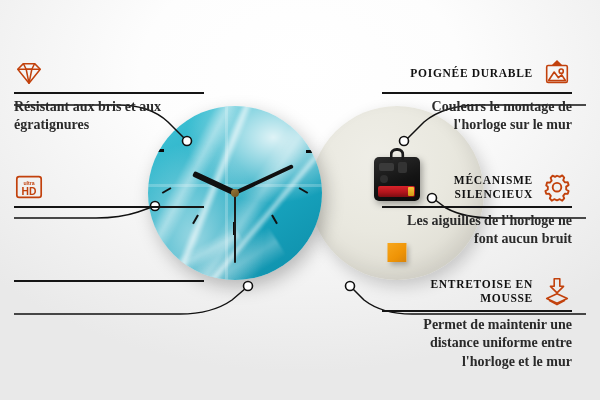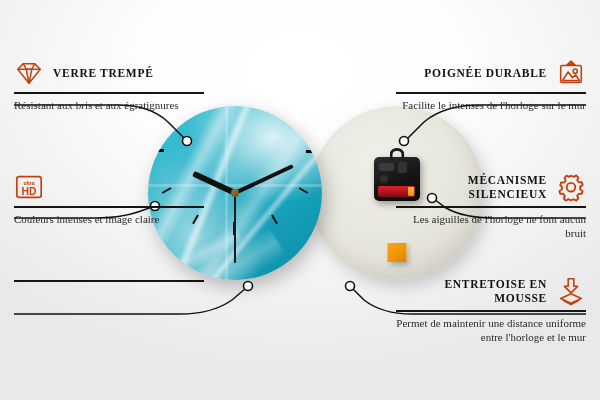--- a/index.html
+++ b/index.html
@@ -77,29 +77,29 @@
   .hand { position:absolute; left:50%; top:50%; transform-origin:50% 100%; background:#101010; border-radius:2px; }
   .hand-h { width:6px; height:46px; margin-left:-3px; margin-top:-46px; }
   .hand-m { width:4px; height:64px; margin-left:-2px; margin-top:-64px; }
   .hand-s { width:2px; height:70px; margin-left:-1px; margin-top:-70px; background:#1a1a1a; }
   .cap { position:absolute; left:50%; top:50%; width:8px; height:8px; margin:-4px 0 0 -4px;
          border-radius:50%; background:linear-gradient(145deg,#9a7a3c,#6a5020); }
 
   
   .callout { position:absolute; width:190px; }
   .callout.left  { text-align:left;  left:14px; }
-  .callout.right { text-align:right; right:14px; }
+  .callout.right { text-align:right; right:28px; }
   .co-head { display:flex; align-items:center; gap:9px; }
   .callout.right .co-head { flex-direction:row-reverse; }
   .co-title {
     font-size:11.5px; font-weight:bold; letter-spacing:.7px; line-height:1.25;
     color:#111; text-transform:uppercase;
   }
   .co-rule { height:1.6px; background:#151515; margin:4px 0 4px; width:100%; }
-  .co-sub { font-size:11px; line-height:1.35; color:#2a2a2a; }
+  .co-sub { font-size:14px; line-height:1.35; color:#2a2a2a;font-weight:bold; }
   .ico { width:30px; height:30px; flex:0 0 30px; color:#c2410c; }
   .ico svg { display:block; width:30px; height:30px; }
 
   svg.links { position:absolute; inset:0; width:600px; height:400px; pointer-events:none; }
   svg.links path { fill:none; stroke:#111; stroke-width:1.5; }
   svg.links circle { fill:#fff; stroke:#111; stroke-width:1.6; }
 </style>
 </head>
 <body>
 
@@ -187,38 +187,36 @@
         <svg viewBox="0 0 32 32">
             <g fill="none" stroke="currentColor" stroke-width="1.6" stroke-linejoin="round">
           <path d="M4 12 L10 6 H22 L28 12 L16 27 Z"></path>
           <path d="M4 12 H28"></path>
               <path d="M10 6 L13 12 L16 27"></path>
               <path d="M22 6 L19 12 L16 27"></path>
           <path d="M13 12 H19"></path>
             </g>
           </svg>
       </span>
-      <span class="co-title">VERRE TREMPÉ</span>
     </div>
     <div class="co-rule"></div>
     <div class="co-sub">Résistant aux bris et aux égratignures</div>
   </div>
 
   <div class="callout left" style="top:172px">
     <div class="co-head">
       <span class="ico">
         <svg viewBox="0 0 32 32">
           <rect x="3" y="5" width="26" height="22" rx="2.5" fill="none" stroke="currentColor" stroke-width="1.8"></rect>
           <text x="16" y="14" font-family="Liberation Sans, sans-serif" font-size="5.5" font-weight="bold" text-anchor="middle" fill="currentColor">ultra</text>
           <text x="16" y="24" font-family="Liberation Sans, sans-serif" font-size="11" font-weight="bold" text-anchor="middle" fill="currentColor">HD</text>
         </svg>
       </span>
     </div>
     <div class="co-rule"></div>
-    <div class="co-sub">Couleurs intenses et image claire</div>
   </div>
 
   <div class="callout left" style="top:276px">
     <div class="co-rule"></div>
   </div>
 
   <div class="callout right" style="top:58px">
     <div class="co-head">
       <span class="ico">
         <svg viewBox="0 0 32 32">
@@ -226,21 +224,21 @@
           <path d="M16 2 L10 8 H22 Z" fill="currentColor" stroke="none"></path>
           <rect x="5" y="8" width="22" height="18" rx="1.5"></rect>
           <circle cx="20.5" cy="14" r="2.2"></circle>
           <path d="M7 24 L13 15 L17.5 21 L21 18 L25 24 Z"></path>
         </g>
           </svg>
       </span>
       <span class="co-title">POIGNÉE DURABLE</span>
     </div>
     <div class="co-rule"></div>
-    <div class="co-sub">Facilite le intenses de l'horloge sur le mur</div>
+    <div class="co-sub">Couleurs le montage de l'horloge sur le mur</div>
   </div>
 
   <div class="callout right" style="top:276px">
     <div class="co-head">
       <span class="ico">
         <svg viewBox="0 0 32 32">
             <g fill="none" stroke="currentColor" stroke-width="1.7" stroke-linejoin="round">
           <path d="M13 3 h6 v8 h4 l-7 7 -7 -7 h4 Z"></path>
           <path d="M16 19 L5 24 L16 29 L27 24 Z"></path>
           <path d="M7.5 26 L16 30.5 L24.5 26"></path>

